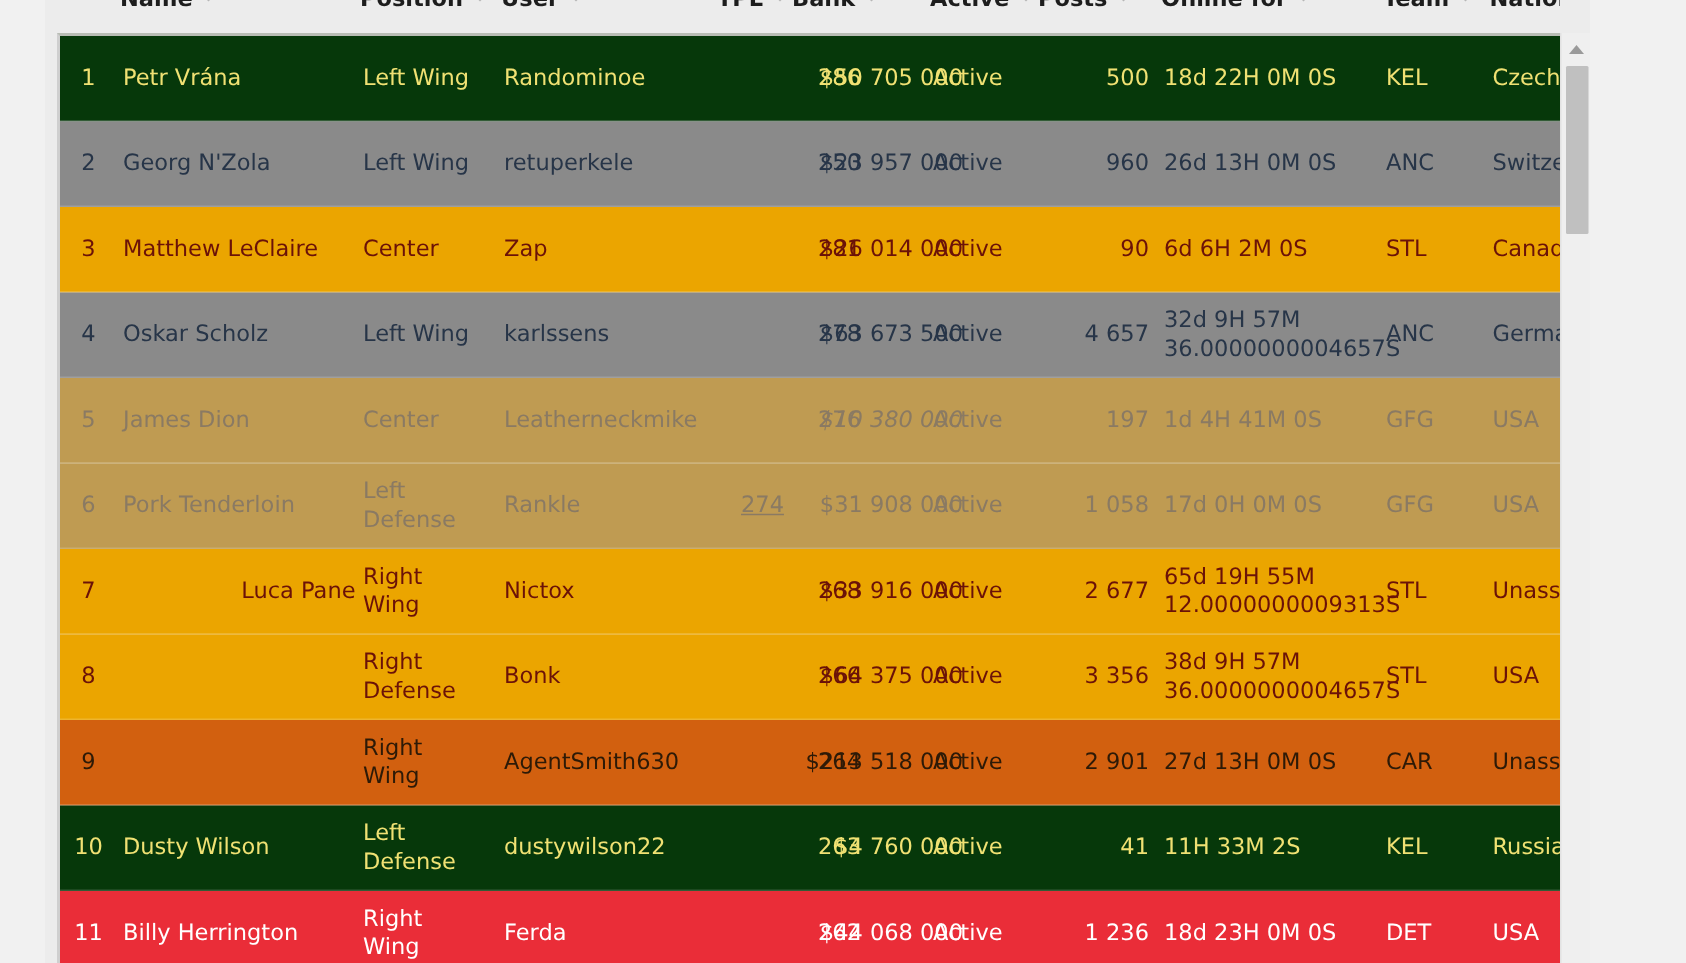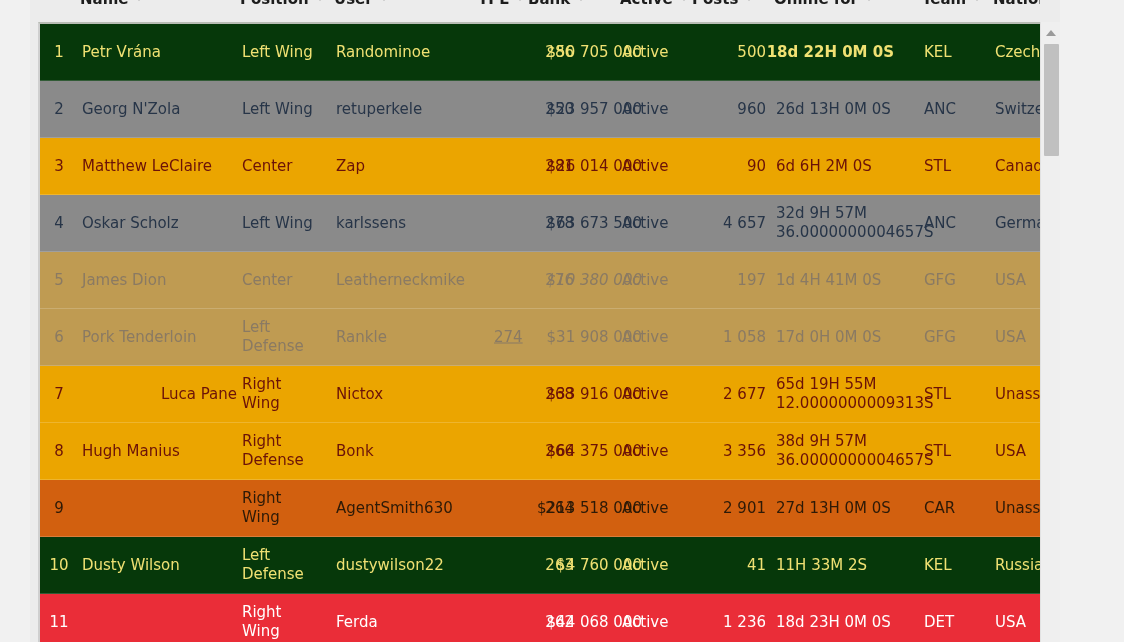--- a/index.html
+++ b/index.html
@@ -170,21 +170,21 @@
     <div class="tbl-clip" id="tbl-clip">
         <div class="row" style="background: rgb(6, 56, 10); color: rgb(240, 225, 115); height: 57px;">
           <div class="cell c-rank" style="left: 0px; width: 38px; text-align: center; top: 50%; transform: translateY(-50%);">1</div>
           <div class="cell c-name" style="left: 42px; width: 155px; text-align: left; top: 50%; transform: translateY(-50%);">Petr Vrána</div>
           <div class="cell c-pos" style="left: 202px; width: 80px; text-align: left; top: 50%; transform: translateY(-50%);">Left Wing</div>
           <div class="cell c-user" style="left: 296px; width: 140px; text-align: left; top: 50%; transform: translateY(-50%);">Randominoe</div>
           <div class="cell c-tpe" style="left: 440px; width: 94px; text-align: right; top: 50%; transform: translateY(-50%);">286</div>
           <div class="cell c-bank" style="left: 490px; width: 112px; text-align: right; top: 50%; transform: translateY(-50%);">$50 705 000</div>
           <div class="cell c-act" style="left: 582px; width: 80px; text-align: left; top: 50%; transform: translateY(-50%);">Active</div>
           <div class="cell c-posts" style="left: 654px; width: 72px; text-align: right; top: 50%; transform: translateY(-50%);">500</div>
-          <div class="cell c-onl" style="left: 704px; width: 150px; text-align: right; top: 50%; transform: translateY(-50%); font-weight: bold;">18d 22H 0M 0S</div>
+          <div class="cell c-onl" style="left: 736px; width: 150px; text-align: left; top: 50%; transform: translateY(-50%);">18d 22H 0M 0S</div>
           <div class="cell c-team" style="left: 884px; width: 52px; text-align: left; top: 50%; transform: translateY(-50%);">KEL</div>
           <div class="cell c-nat" style="left: 955px; width: 92px; text-align: left; top: 50%; transform: translateY(-50%);">Czechia</div>
         </div>
         <div class="row" style="background: rgb(138, 138, 138); color: rgb(39, 53, 72); height: 57px;">
           <div class="cell c-rank" style="left: 0px; width: 38px; text-align: center; top: 50%; transform: translateY(-50%);">2</div>
           <div class="cell c-name" style="left: 42px; width: 155px; text-align: left; top: 50%; transform: translateY(-50%);">Georg N'Zola</div>
           <div class="cell c-pos" style="left: 202px; width: 80px; text-align: left; top: 50%; transform: translateY(-50%);">Left Wing</div>
           <div class="cell c-user" style="left: 296px; width: 140px; text-align: left; top: 50%; transform: translateY(-50%);">retuperkele</div>
           <div class="cell c-tpe" style="left: 440px; width: 94px; text-align: right; top: 50%; transform: translateY(-50%);">250</div>
           <div class="cell c-bank" style="left: 490px; width: 112px; text-align: right; top: 50%; transform: translateY(-50%);">$23 957 000</div>
@@ -254,21 +254,20 @@
           <div class="cell c-tpe" style="left: 440px; width: 94px; text-align: right; top: 50%; transform: translateY(-50%);">268</div>
           <div class="cell c-bank" style="left: 490px; width: 112px; text-align: right; top: 50%; transform: translateY(-50%);">$33 916 000</div>
           <div class="cell c-act" style="left: 582px; width: 80px; text-align: left; top: 50%; transform: translateY(-50%);">Active</div>
           <div class="cell c-posts" style="left: 654px; width: 72px; text-align: right; top: 50%; transform: translateY(-50%);">2 677</div>
           <div class="cell c-onl" style="left: 736px; width: 150px; text-align: left; top: 50%; transform: translateY(-50%);">65d 19H 55M 12.0000000009313S</div>
           <div class="cell c-team" style="left: 884px; width: 52px; text-align: left; top: 50%; transform: translateY(-50%);">STL</div>
           <div class="cell c-nat" style="left: 955px; width: 92px; text-align: left; top: 50%; transform: translateY(-50%);">Unassigned</div>
         </div>
         <div class="row" style="background: rgb(235, 165, 0); color: rgb(107, 18, 8); height: 57px;">
           <div class="cell c-rank" style="left: 0px; width: 38px; text-align: center; top: 50%; transform: translateY(-50%);">8</div>
-          <div class="cell c-name" style="left: 42px; width: 155px; text-align: left; top: 50%; transform: translateY(-50%);">Hugh Manius</div>
           <div class="cell c-pos" style="left: 202px; width: 80px; text-align: left; top: 50%; transform: translateY(-50%);">Right Defense</div>
           <div class="cell c-user" style="left: 296px; width: 140px; text-align: left; top: 50%; transform: translateY(-50%);">Bonk</div>
           <div class="cell c-tpe" style="left: 440px; width: 94px; text-align: right; top: 50%; transform: translateY(-50%);">266</div>
           <div class="cell c-bank" style="left: 490px; width: 112px; text-align: right; top: 50%; transform: translateY(-50%);">$64 375 000</div>
           <div class="cell c-act" style="left: 582px; width: 80px; text-align: left; top: 50%; transform: translateY(-50%);">Active</div>
           <div class="cell c-posts" style="left: 654px; width: 72px; text-align: right; top: 50%; transform: translateY(-50%);">3 356</div>
           <div class="cell c-onl" style="left: 736px; width: 150px; text-align: left; top: 50%; transform: translateY(-50%);">38d 9H 57M 36.0000000004657S</div>
           <div class="cell c-team" style="left: 884px; width: 52px; text-align: left; top: 50%; transform: translateY(-50%);">STL</div>
           <div class="cell c-nat" style="left: 955px; width: 92px; text-align: left; top: 50%; transform: translateY(-50%);">USA</div>
         </div>
@@ -292,20 +291,21 @@
           <div class="cell c-tpe" style="left: 440px; width: 94px; text-align: right; top: 50%; transform: translateY(-50%);">263</div>
           <div class="cell c-bank" style="left: 490px; width: 112px; text-align: right; top: 50%; transform: translateY(-50%);">$4 760 000</div>
           <div class="cell c-act" style="left: 582px; width: 80px; text-align: left; top: 50%; transform: translateY(-50%);">Active</div>
           <div class="cell c-posts" style="left: 654px; width: 72px; text-align: right; top: 50%; transform: translateY(-50%);">41</div>
           <div class="cell c-onl" style="left: 736px; width: 150px; text-align: left; top: 50%; transform: translateY(-50%);">11H 33M 2S</div>
           <div class="cell c-team" style="left: 884px; width: 52px; text-align: left; top: 50%; transform: translateY(-50%);">KEL</div>
           <div class="cell c-nat" style="left: 955px; width: 92px; text-align: left; top: 50%; transform: translateY(-50%);">Russia</div>
         </div>
         <div class="row" style="background: rgb(234, 45, 56); color: rgb(255, 255, 255); height: 57px;">
           <div class="cell c-rank" style="left: 0px; width: 38px; text-align: center; top: 50%; transform: translateY(-50%);">11</div>
+          <div class="cell c-name" style="left: 42px; width: 155px; text-align: left; top: 50%; transform: translateY(-50%);">Billy Herrington</div>
           <div class="cell c-pos" style="left: 202px; width: 80px; text-align: left; top: 50%; transform: translateY(-50%);">Right Wing</div>
           <div class="cell c-user" style="left: 296px; width: 140px; text-align: left; top: 50%; transform: translateY(-50%);">Ferda</div>
           <div class="cell c-tpe" style="left: 440px; width: 94px; text-align: right; top: 50%; transform: translateY(-50%);">262</div>
           <div class="cell c-bank" style="left: 490px; width: 112px; text-align: right; top: 50%; transform: translateY(-50%);">$44 068 000</div>
           <div class="cell c-act" style="left: 582px; width: 80px; text-align: left; top: 50%; transform: translateY(-50%);">Active</div>
           <div class="cell c-posts" style="left: 654px; width: 72px; text-align: right; top: 50%; transform: translateY(-50%);">1 236</div>
           <div class="cell c-onl" style="left: 736px; width: 150px; text-align: left; top: 50%; transform: translateY(-50%);">18d 23H 0M 0S</div>
           <div class="cell c-team" style="left: 884px; width: 52px; text-align: left; top: 50%; transform: translateY(-50%);">DET</div>
           <div class="cell c-nat" style="left: 955px; width: 92px; text-align: left; top: 50%; transform: translateY(-50%);">USA</div>
         </div>

